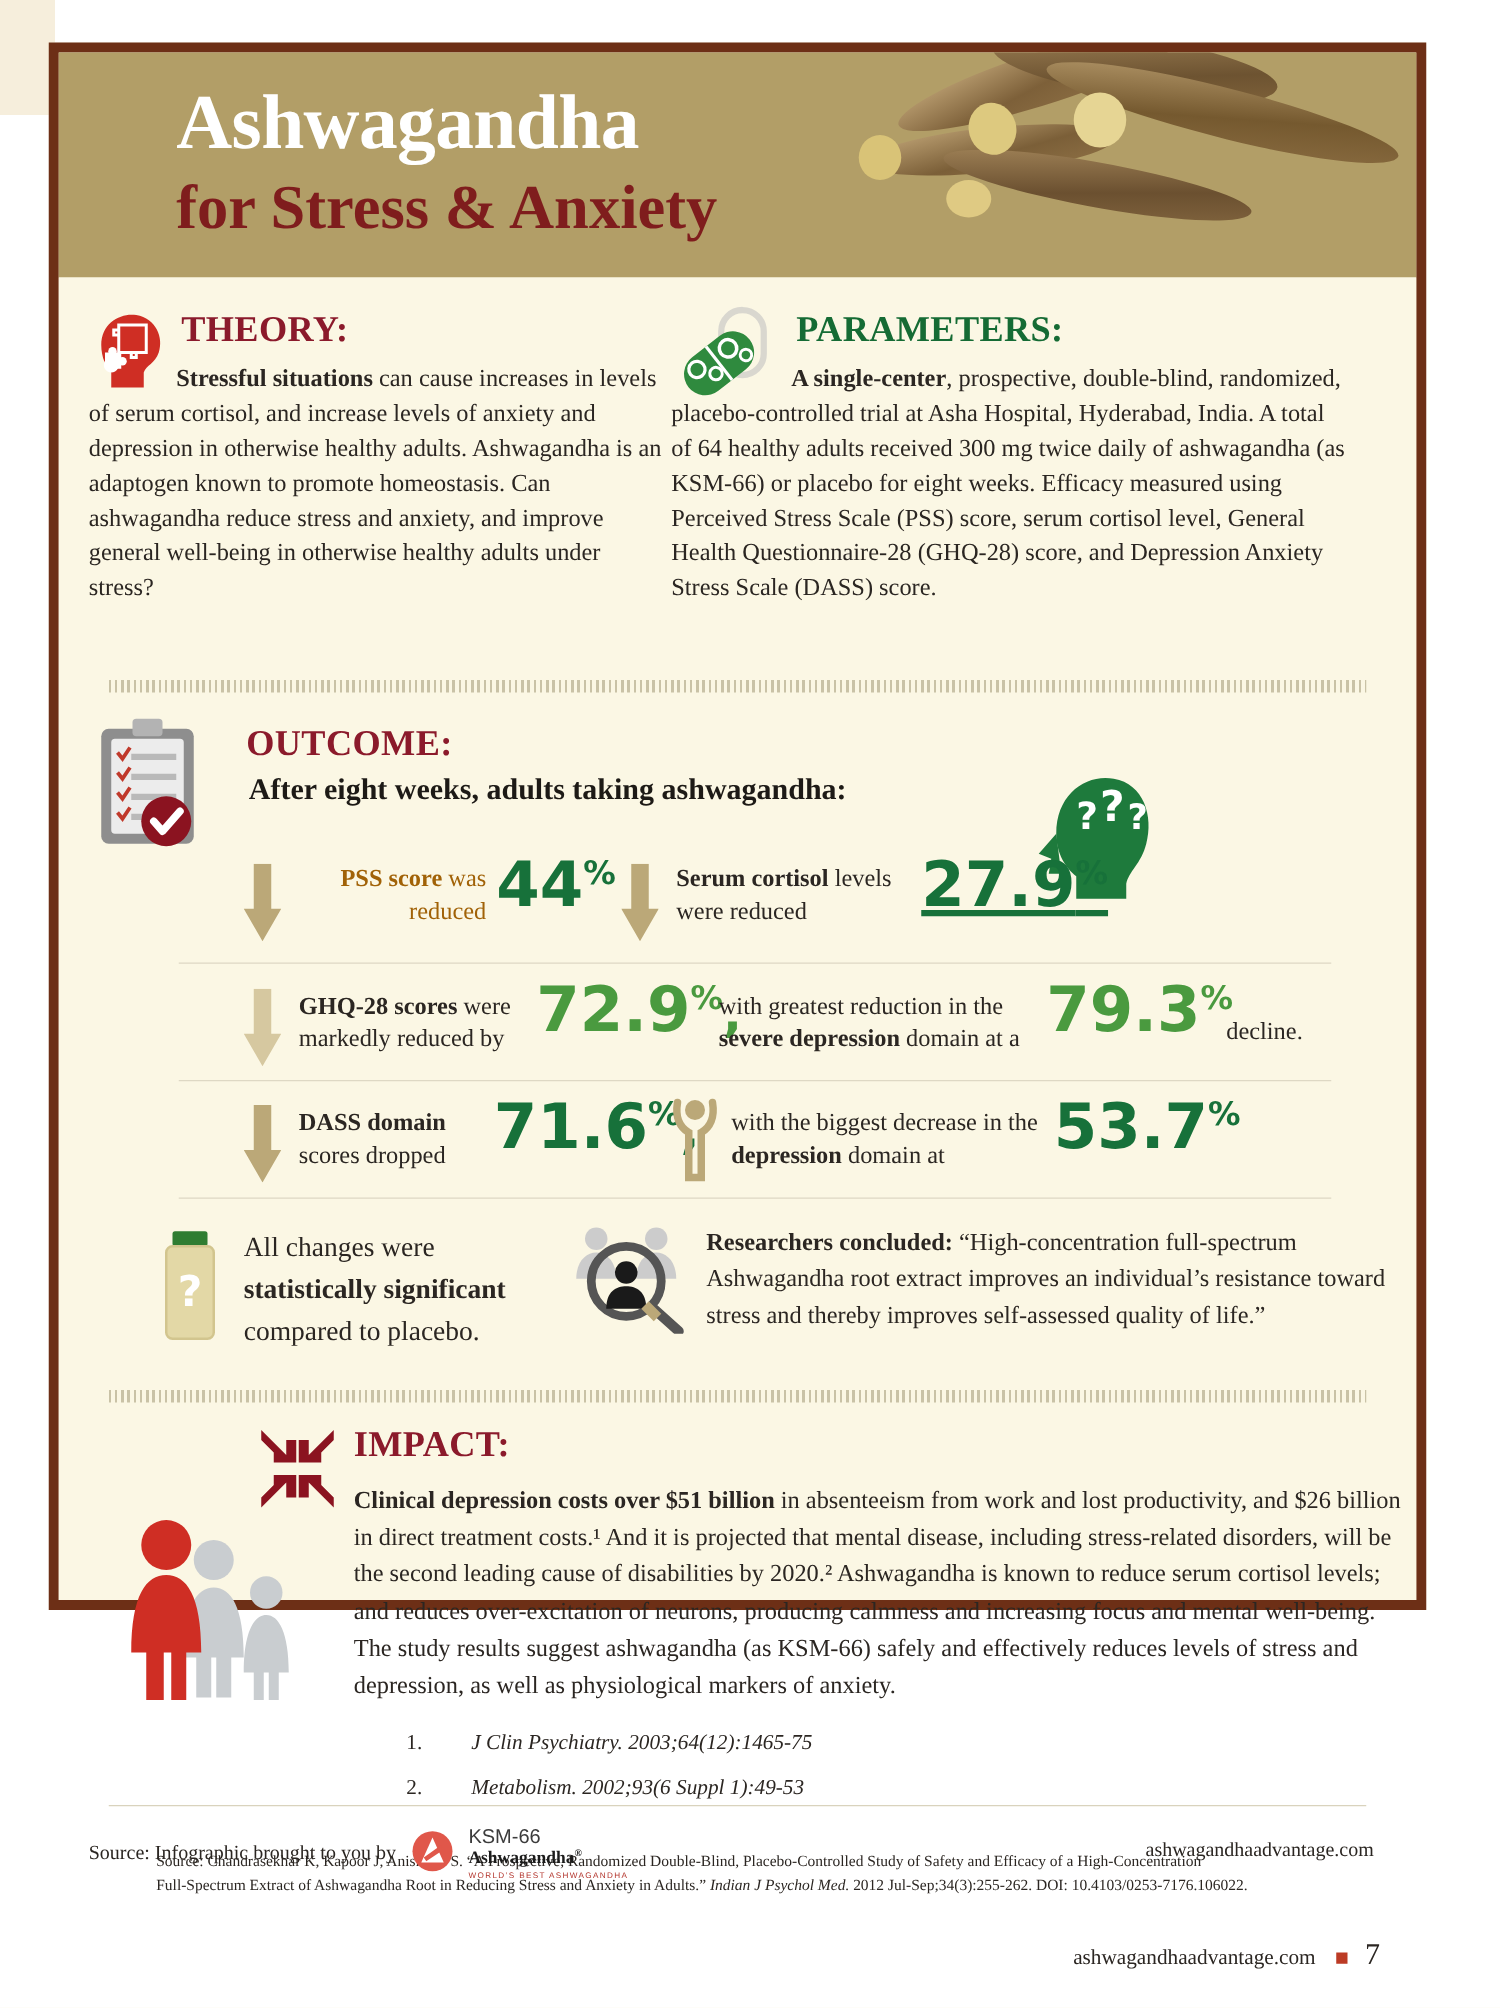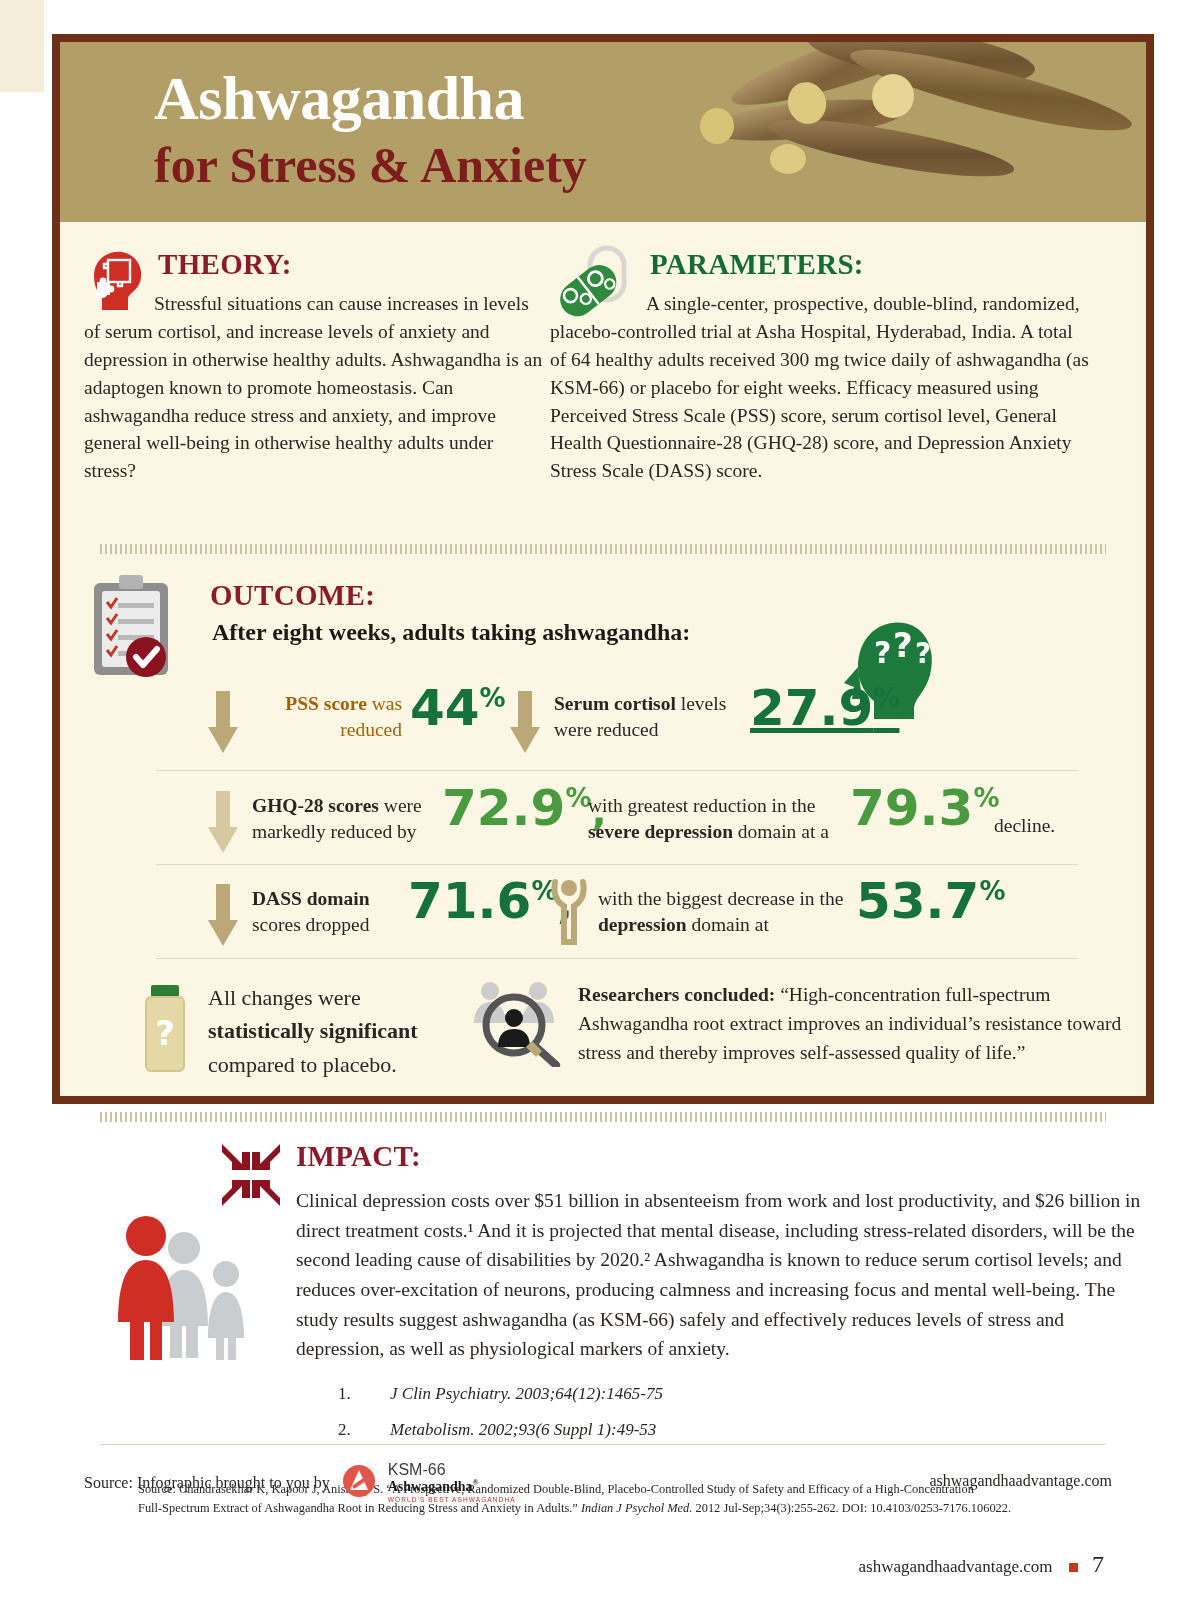--- a/index.html
+++ b/index.html
@@ -13,21 +13,21 @@
   }
 
   
   #page{position:absolute;inset:0;background:#ffffff;}
 
   
   .edge-strip{position:absolute;left:0;top:0;width:44px;height:92px;background:#f6eedc;}
 
   
   .poster{
-    position:absolute;left:52px;top:34px;width:1102px;height:1070px;
+    position:absolute;left:39px;top:34px;width:1102px;height:1254px;
     background:#fbf7e4;
     border:8px solid #6d2f16;
     box-sizing:border-box;
   }
 
   
   .hero{
     position:absolute;left:0;top:0;width:100%;height:180px;
     background:#b29e67;
     overflow:hidden;
@@ -74,21 +74,21 @@
     position:absolute;height:10px;left:40px;right:40px;
     background-image:repeating-linear-gradient(to right,#c9c2a6 0 2px,transparent 2px 5px);
   }
 
   
   .sec-head{font-size:29px;letter-spacing:0.3px;font-weight:bold;}
   .sec-head.maroon{color:#8b1a2b;}
   .sec-head.green{color:#156b34;}
 
   .para{font-size:19.5px;line-height:1.43;color:#2b2622;}
-  .para b{font-weight:normal;}
+  .para b{font-weight:bold;}
 
   
   .icon{position:absolute;}
   .stat-num{font-family:"DejaVu Sans", sans-serif;font-weight:bold;color:#17713a;line-height:1;}
   .stat-num.light{color:#4a9a3f;}
   .pct{font-size:0.52em;vertical-align:super;}
 
   .hr-line{position:absolute;height:1px;background:#ded8c4;}
 
   

